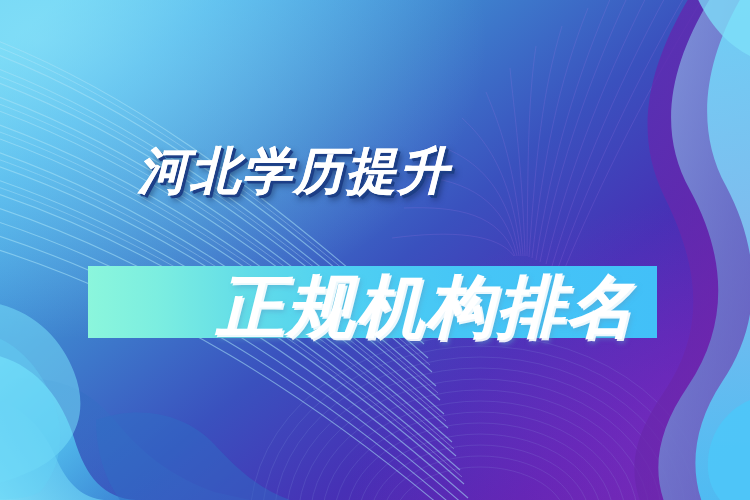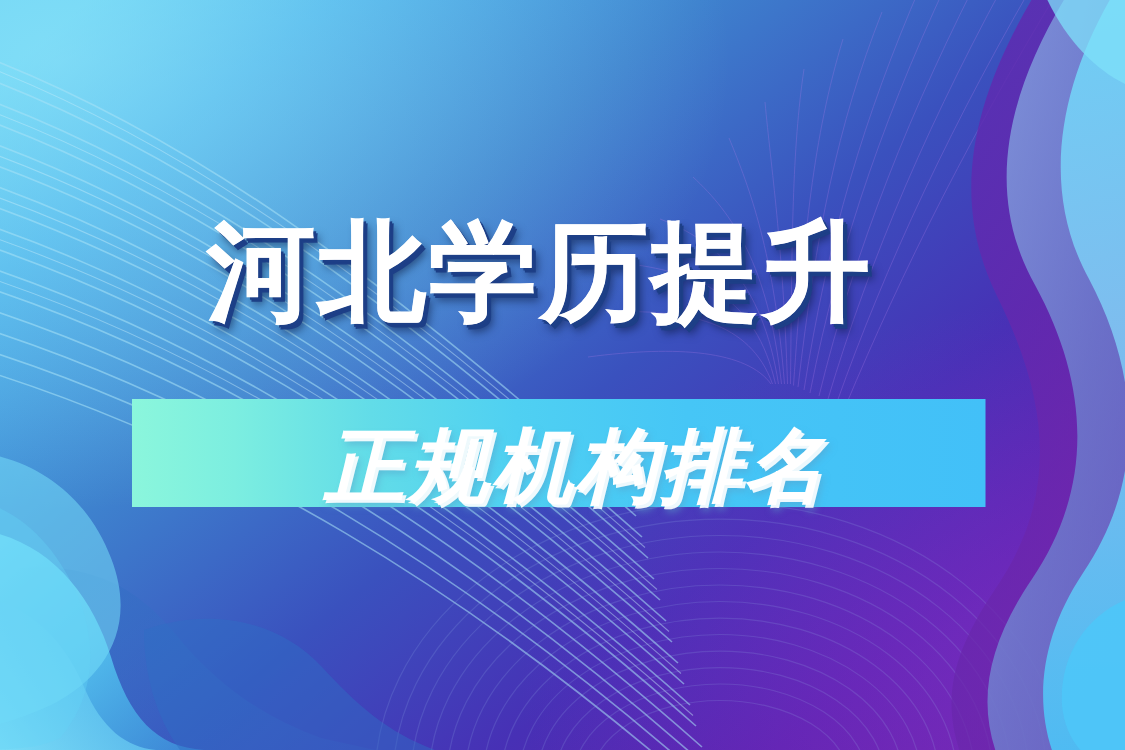--- a/index.html
+++ b/index.html
@@ -41,23 +41,24 @@
   .content {
     position: absolute;
     inset: 0;
     z-index: 5;
   }
 
   .headline {
     position: absolute;
     left: 138px;
     top: 146px;
-    font-size: 72px;
+    font-size: 50px;
     line-height: 1;
     font-weight: bold;
+    font-style: italic;
     color: #ffffff;
     letter-spacing: 2px;
     white-space: nowrap;
     text-shadow:
        2px 2px 0 #1d3f87,
        3px 3px 0 #1d3f87,
        4px 5px 6px rgba(10,22,60,.55);
     -webkit-text-stroke: 0.5px #ffffff;
   }
 
@@ -72,22 +73,22 @@
         #7CEEE0 12%,
         #62DCE8 28%,
         #4FD0F2 45%,
         #46C6F6 65%,
         #42C0F8 100%);
   }
 
   .subtitle {
     position: absolute;
     left: 216px;
-    top: 284px;
-    font-size: 54px;
+    top: 272px;
+    font-size: 68px;
     line-height: 1;
     font-weight: bold;
     font-style: italic;
     color: #ffffff;
     letter-spacing: 2px;
     white-space: nowrap;
     text-shadow:
        2px 2px 0 rgba(255,255,255,.9),
        3px 4px 5px rgba(90,160,200,.55);
   }

